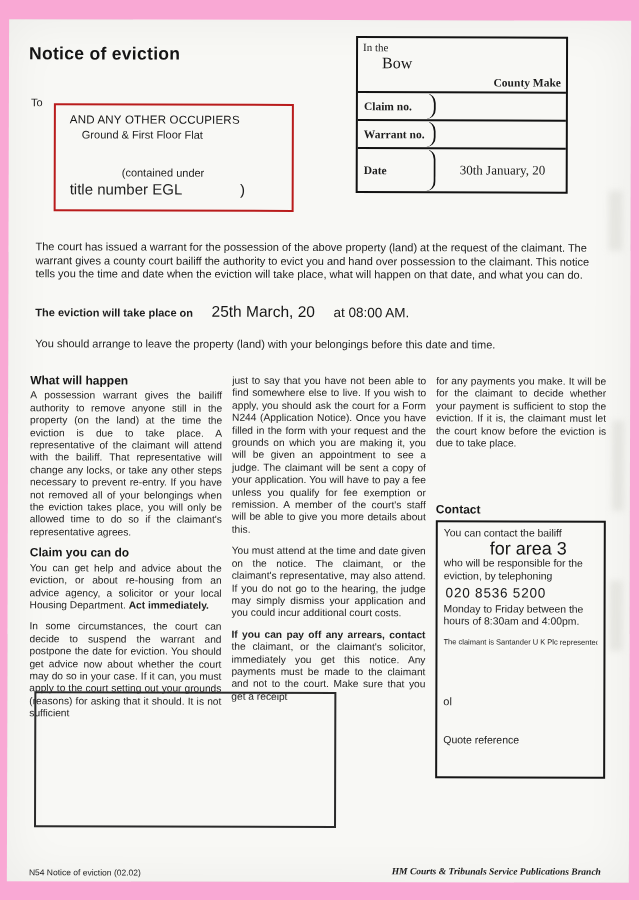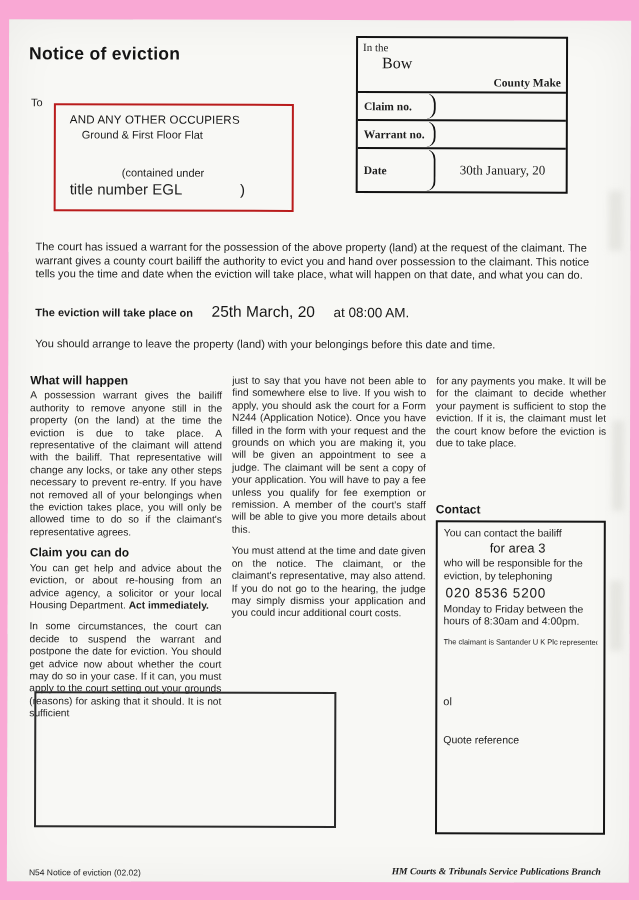--- a/index.html
+++ b/index.html
@@ -56,22 +56,22 @@
   .col2 { left:224px; width:194px; }
   .col3 { left:428px; width:170px; }
   .col h3 { font-size:12px; font-weight:bold; text-align:left; margin-bottom:3px; color:#161616; }
   .col .h2nd { margin-top:8px; }
   .col p { margin-bottom:0; }
   .col p + p { margin-top:9px; }
   .b { font-weight:bold; }
   .it { font-style:italic; }
 
   .contact-h { margin-top:54px; }
-  .contact-box { margin-top:4px; width:170px; height:314px; border:2px solid #161616; padding:5px 6px; text-align:left; line-height:12.6px; font-size:10.4px; overflow:hidden; }
-  .c-area { font-size:13px; margin:3px 0 2px 12px; color:#161616;padding-left:34px; }
+  .contact-box { margin-top:4px; width:170px; height:258px; border:2px solid #161616; padding:5px 6px; text-align:left; line-height:12.6px; font-size:10.4px; overflow:hidden; }
+  .c-area { font-size:18px; margin:3px 0 2px 12px; color:#161616;padding-left:34px; }
   .c-phone { font-size:13.5px; letter-spacing:.8px; margin:5px 0 3px 2px; color:#161616; }
   .c-claimant { font-size:7.5px; margin-top:8px; white-space:nowrap; overflow:hidden; }
   .c-rep { margin-top:46px; font-size:11px; }
   .c-phoneline { margin-top:46px; font-size:10px; }
   .c-phoneline .it { font-size:8.5px; }
   .c-quote { margin-top:26px; font-size:10.5px; }
 
   .notes-box { position:absolute; left:27px; top:672px; width:302px; height:136px; border:2px solid #2a2a2a; }
 
   .footer-left { position:absolute; left:22px; top:848px; font-size:8.5px; color:#222; }
@@ -132,20 +132,21 @@
       <h3>What will happen</h3>
       <p>A possession warrant gives the bailiff authority to remove anyone still in the property (on the land) at the time the eviction is due to take place. A representative of the claimant will attend with the bailiff. That representative will change any locks, or take any other steps necessary to prevent re-entry. If you have not removed all of your belongings when the eviction takes place, you will only be allowed time to do so if the claimant's representative agrees.</p>
       <h3 class="h2nd">Claim you can do</h3>
       <p><span>You can get help and advice about the eviction, or about re-housing from an advice agency, a solicitor or your local Housing Department.</span> <span class="b">Act immediately.</span></p>
       <p>In some circumstances, the court can decide to suspend the warrant and postpone the date for eviction. You should get advice now about whether the court may do so in your case. If it can, you must apply to the court setting out your grounds (reasons) for asking that it should. It is not sufficient</p>
     </div>
 
     <div class="col col2">
       <p>just to say that you have not been able to find somewhere else to live. If you wish to apply, you should ask the court for a Form N244 (Application Notice). Once you have filled in the form with your request and the grounds on which you are making it, you will be given an appointment to see a judge. The claimant will be sent a copy of your application. You will have to pay a fee unless you qualify for fee exemption or remission. A member of the court's staff will be able to give you more details about this.</p>
       <p>You must attend at the time and date given on the notice. The claimant, or the claimant's representative, may also attend. If you do not go to the hearing, the judge may simply dismiss your application and you could incur additional court costs.</p>
+      <p><span class="b">If you can pay off any arrears, contact</span> <span>the claimant, or the claimant's solicitor, immediately you get this notice. Any payments must be made to the claimant and not to the court. Make sure that you get a receipt</span></p>
     </div>
 
     <div class="col col3">
       <p>for any payments you make. It will be for the claimant to decide whether your payment is sufficient to stop the eviction. If it is, the claimant must let the court know before the eviction is due to take place.</p>
       <h3 class="contact-h">Contact</h3>
       <div class="contact-box">
         <div>You can contact the bailiff</div>
         <div class="c-area">for area 3</div>
         <div>who will be responsible for the eviction, by telephoning</div>
         <div class="c-phone">020 8536 5200</div>

